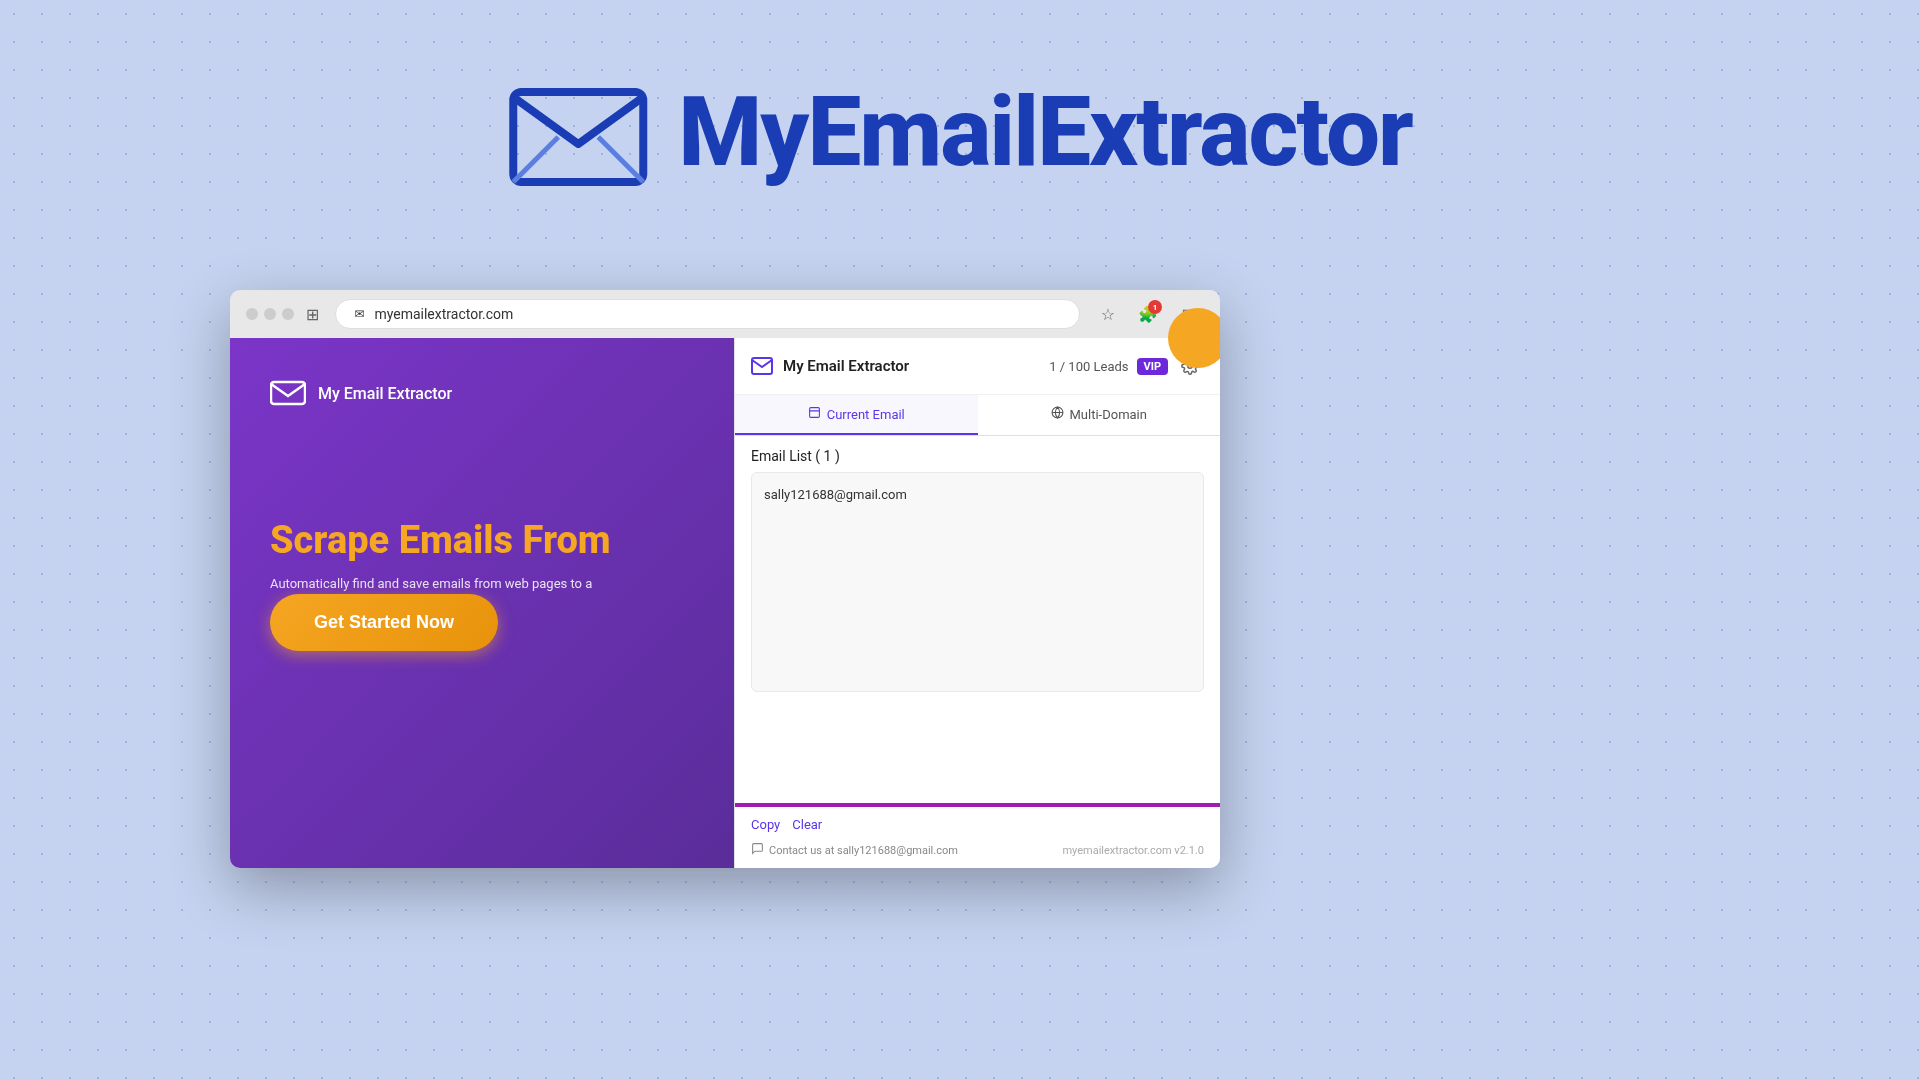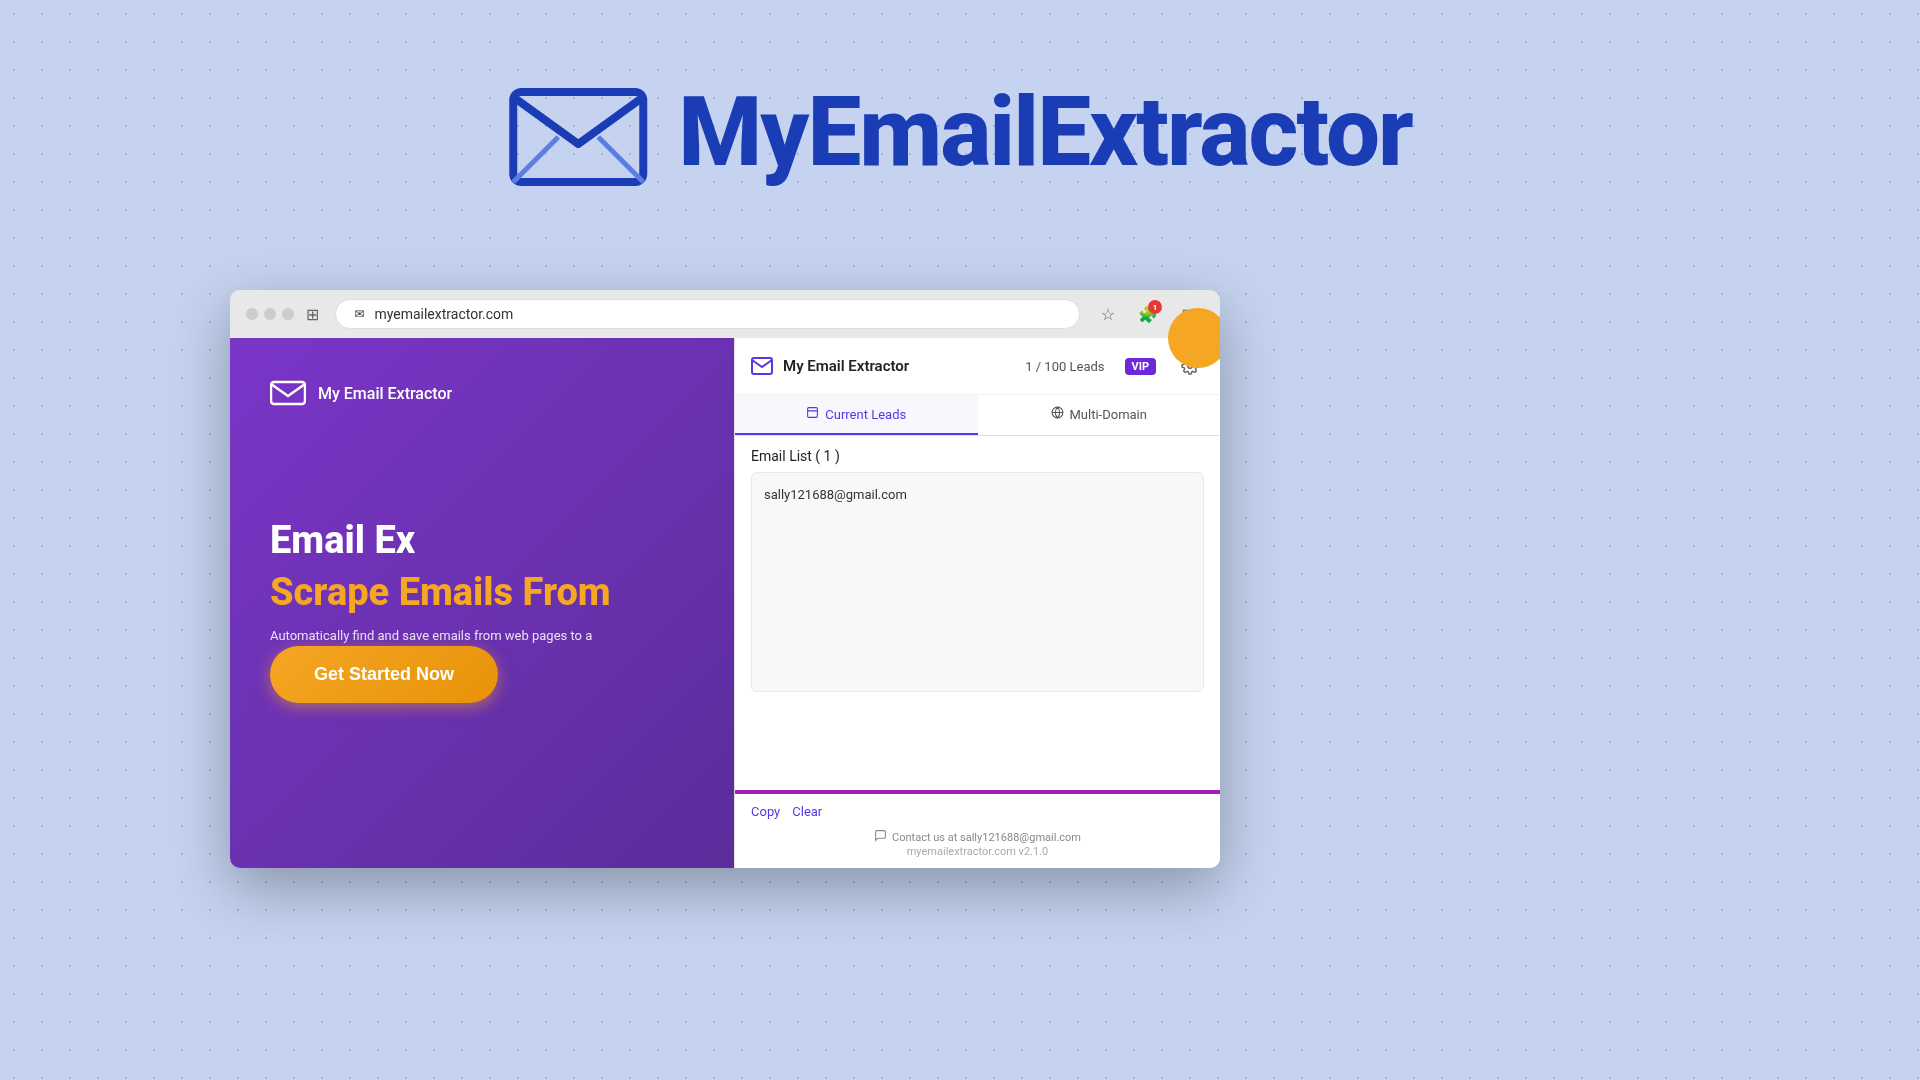--- a/index.html
+++ b/index.html
@@ -241,21 +241,21 @@
 
     .popup-title {
       font-size: 15px;
       font-weight: 600;
       color: #222;
     }
 
     .popup-header-right {
       display: flex;
       align-items: center;
-      gap: 20px;
+      gap: 8px;
     }
 
     .leads-count {
       font-size: 13px;
       color: #555;
     }
 
     .vip-badge {
       background: #6d28d9;
       color: white;
@@ -336,21 +336,20 @@
       cursor: pointer;
       text-decoration: none;
     }
 
     .popup-contact {
       display: flex;
       align-items: center;
       justify-content: space-between;
       font-size: 11px;
       color: #888;
-      flex-direction: column;
     }
 
     .contact-left {
       display: flex;
       align-items: center;
       gap: 5px;
     }
 
     .version-text {
       font-size: 11px;
@@ -429,21 +428,20 @@
 
     <div class="website-section">
       <div class="website-nav">
         <svg class="website-nav-logo" viewBox="0 0 36 30" xmlns="http://www.w3.org/2000/svg">
           <rect x="1" y="4" width="34" height="22" rx="3" fill="none" stroke="white" stroke-width="2.5"></rect>
           <polyline points="1,6 18,18 35,6" fill="none" stroke="white" stroke-width="2.5"></polyline>
         </svg>
         <span class="website-nav-title">My Email Extractor</span>
       </div>
       <div class="website-hero-text">
-        <div class="website-h1">Email Ex</div>
         <div class="website-h1-orange">Scrape Emails From</div>
         <div class="website-subtitle">Automatically find and save emails from web pages to a</div>
         <button class="website-cta">Get Started Now</button>
       </div>
     </div>
 
     <div class="extension-popup">
 
       <div class="orange-circle"></div>
 
@@ -468,21 +466,21 @@
       </div>
 
       <div class="popup-tabs">
         <div class="tab active">
           <span class="tab-icon">
             <svg width="13" height="13" viewBox="0 0 24 24" fill="none" stroke="currentColor" stroke-width="2">
               <rect x="3" y="3" width="18" height="18" rx="2"></rect>
               <path d="M3 9h18"></path>
             </svg>
           </span>
-          <span>Current Leads</span>
+          <span>Current Email</span>
         </div>
         <div class="tab">
           <span class="tab-icon">
             <svg width="13" height="13" viewBox="0 0 24 24" fill="none" stroke="currentColor" stroke-width="2">
               <circle cx="12" cy="12" r="10"></circle>
               <path d="M2 12h20M12 2a15.3 15.3 0 0 1 4 10 15.3 15.3 0 0 1-4 10 15.3 15.3 0 0 1-4-10 15.3 15.3 0 0 1 4-10z"></path>
             </svg>
           </span>
           <span>Multi-Domain</span>
         </div>

